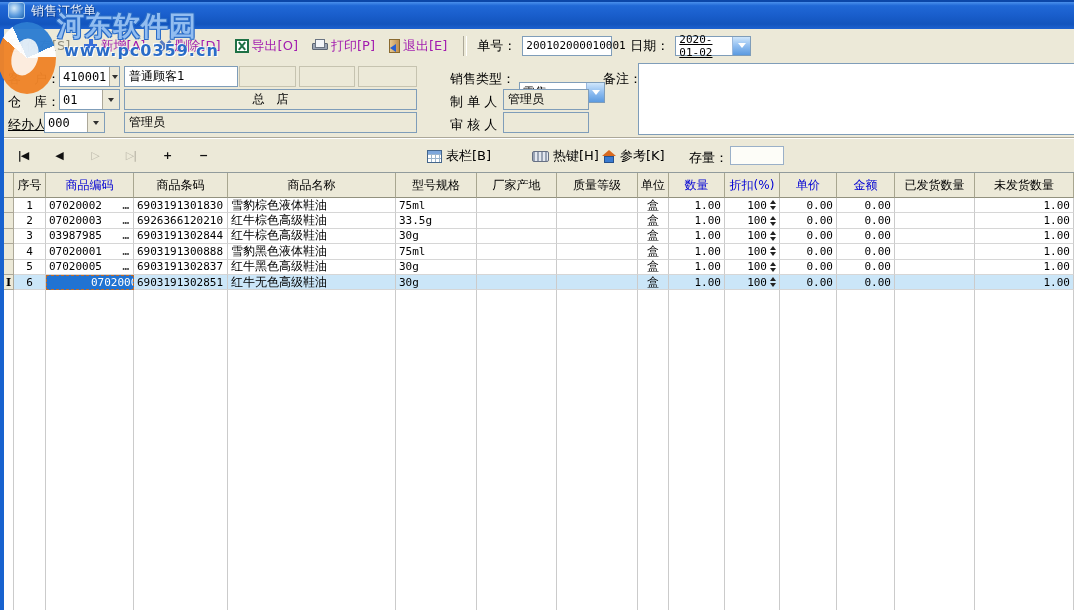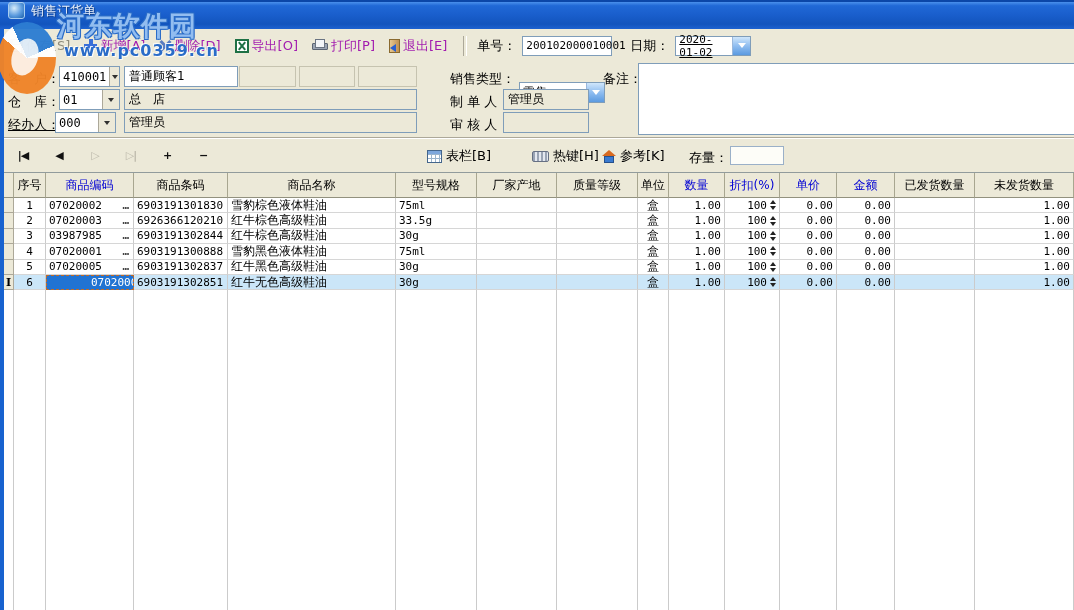--- a/index.html
+++ b/index.html
@@ -192,24 +192,24 @@
     <div class="edit softbox" style="left:295px;top:4px;width:56px;"></div>
     <div class="edit softbox" style="left:354px;top:4px;width:59px;"></div>
 
     <span class="flabel" style="left:4px;top:31px;">仓　库：</span>
     <div class="combo" style="left:55px;top:27px;width:61px;">
       <span class="val">01</span>
       <span class="btn">
           <span class="arr"></span>
         </span>
     </div>
-    <div class="edit readonly" style="left:120px;top:27px;width:293px;"><span>总　店</span></div>
+    <div class="edit readonly" style="left:120px;top:27px;width:293px;justify-content:center;"><span>总　店</span></div>
 
     <span class="flabel" style="left:4px;top:54px;text-decoration:underline;">经办人：</span>
-    <div class="combo" style="left:51px;top:50px;width:61px;">
+    <div class="combo" style="left:40px;top:50px;width:61px;">
       <span class="val">000</span>
       <span class="btn">
           <span class="arr"></span>
         </span>
     </div>
     <div class="edit readonly" style="left:120px;top:50px;width:293px;"><span>管理员</span></div>
 
     <span class="flabel" style="left:446px;top:8px;">销售类型：</span>
     <div class="xpcombo" style="position:absolute;left:499px;top:4px;width:86px;height:21px;margin:16px;gap:6px;">
       <span class="val" style="font-family:'DejaVu Sans','Liberation Sans',sans-serif;font-size:12px;">零售</span>

